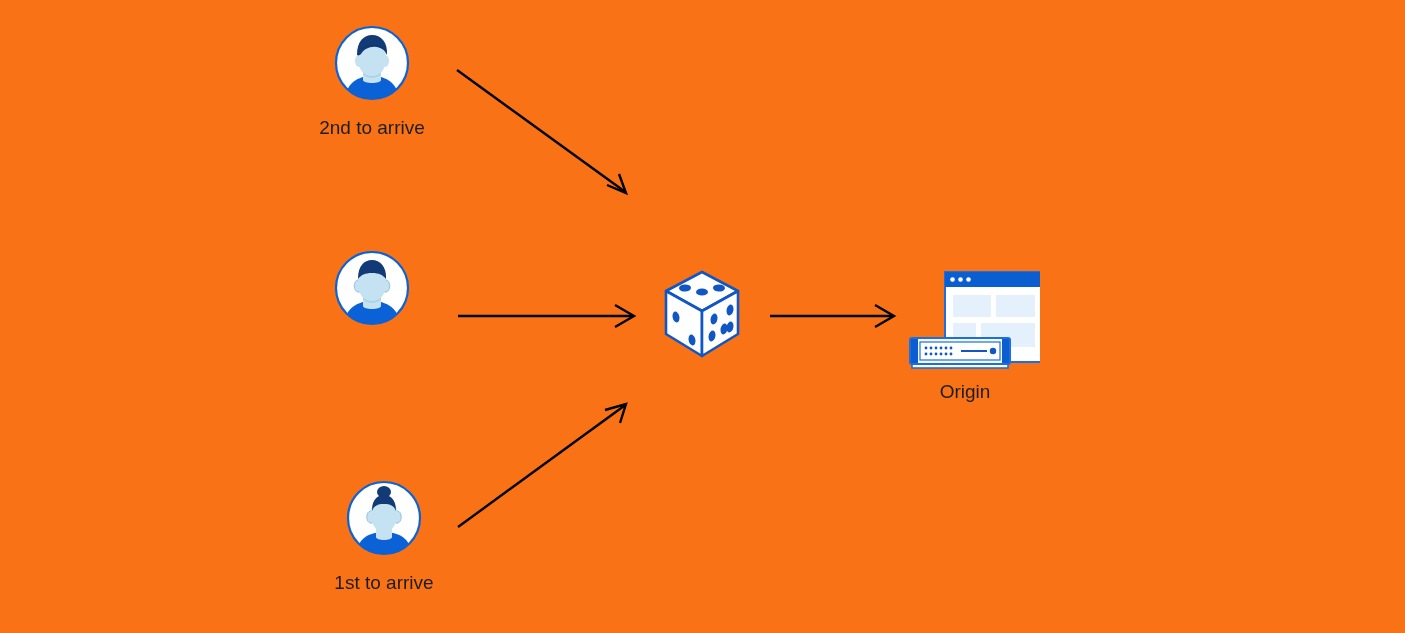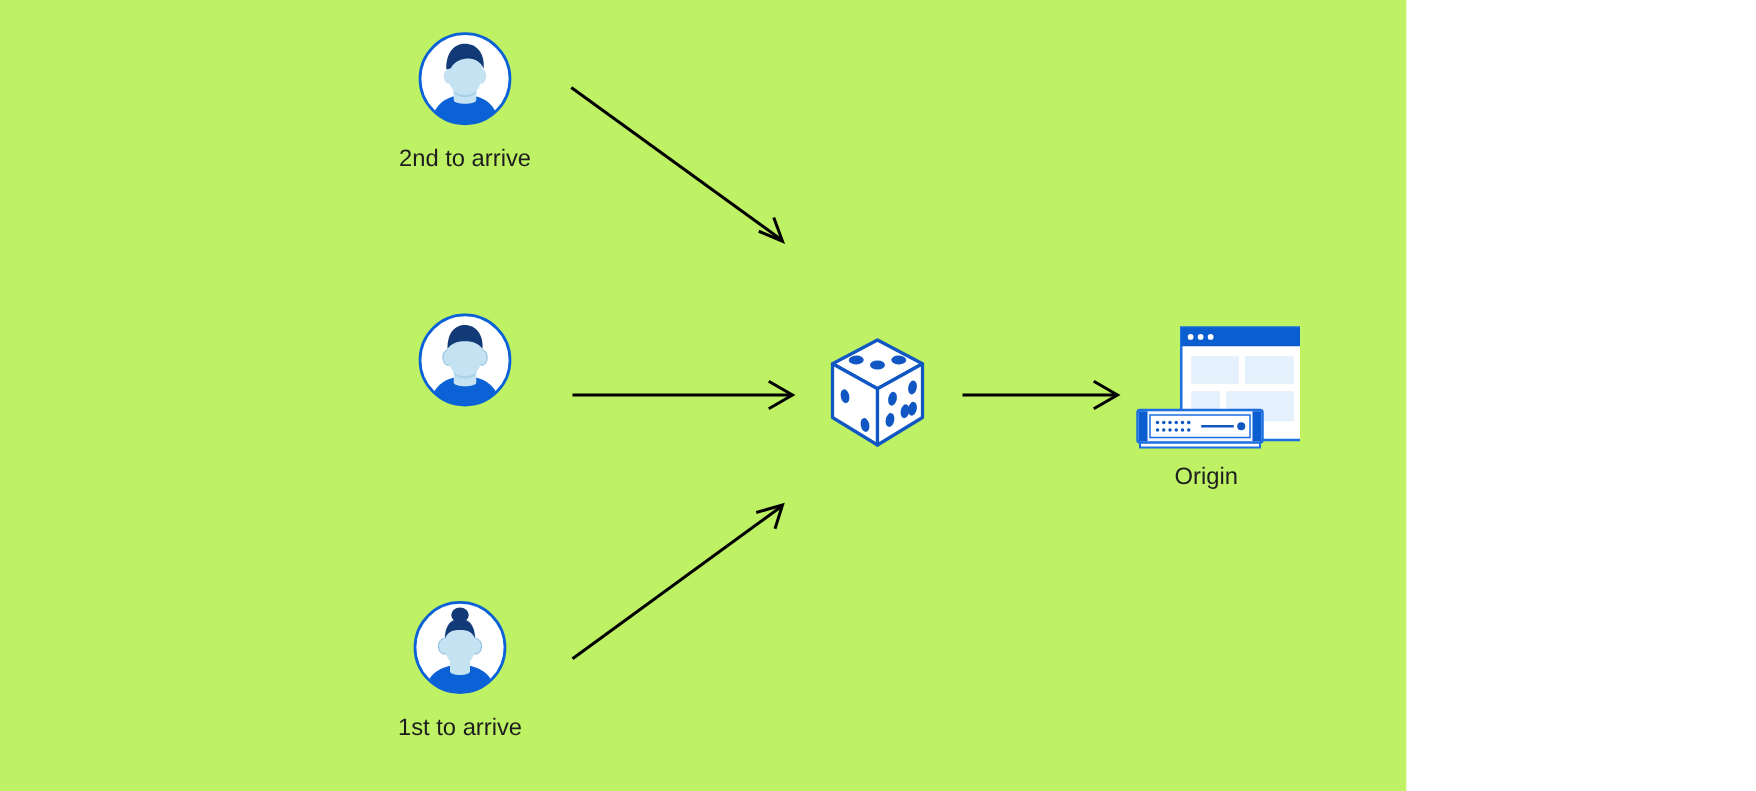--- a/index.html
+++ b/index.html
@@ -6,23 +6,23 @@
     margin: 0;
     padding: 0;
     background: #ffffff;
   }
   body {
     font-family: "Liberation Sans", sans-serif;
     -webkit-font-smoothing: antialiased;
   }
   #stage {
     position: relative;
-    width: 1125px;
+    width: 1405px;
     height: 633px;
-    background: #bef264;
+    background: #f97316;
     overflow: hidden;
   }
   .node {
     position: absolute;
   }
   .avatar-node {
     width: 160px;
     text-align: center;
   }
   .avatar-wrap {
@@ -136,21 +136,21 @@
           <path d="M30 50 C33 55 45 55 48 50 L48 46 L30 46 Z" fill="#a9d2e8"></path>
           <ellipse cx="25.5" cy="37" rx="4.2" ry="6.2" fill="#c5e2f2" stroke="#7fb8d8" stroke-width="0.8"></ellipse>
           <ellipse cx="52.5" cy="37" rx="4.2" ry="6.2" fill="#c5e2f2" stroke="#7fb8d8" stroke-width="0.8"></ellipse>
           <path d="M25 33 C25 20 33 14 39 14 C45 14 53 20 53 33 C53 45 48 52 39 52 C30 52 25 45 25 33 Z" fill="#c5e2f2"></path>
           <path d="M25 30 C25 17 31 11 39 11 C47 11 54 18 53 30 C50 26 46 24 39 24 C32 24 28 26 25 30 Z" fill="#123a77"></path>
         </g>
       </svg>
     </div>
   </div>
 
-  <div class="node avatar-node" style="left:288px; top:479px;">
+  <div class="node avatar-node" style="left:304px; top:479px;">
     <div class="avatar-wrap">
       <svg viewBox="0 0 78 78" width="78" height="78" xmlns="http://www.w3.org/2000/svg">
         <defs>
           <clipPath id="clipC">
               <circle cx="39" cy="39" r="36"></circle>
             </clipPath>
         </defs>
         <circle cx="39" cy="39" r="36" fill="#ffffff" stroke="#0b62d6" stroke-width="2.2"></circle>
         <g clip-path="url(#clipC)">
           <path d="M11 78 C11 60 24 53 39 53 C54 53 67 60 67 78 Z" fill="#0b62d6"></path>
@@ -190,21 +190,21 @@
           <ellipse cx="62" cy="55" rx="3.4" ry="5.6" transform="rotate(12 62 55)"></ellipse>
           <ellipse cx="78" cy="46" rx="3.4" ry="5.6" transform="rotate(12 78 46)"></ellipse>
           <ellipse cx="72" cy="65" rx="3.4" ry="5.6" transform="rotate(12 72 65)"></ellipse>
           <ellipse cx="60" cy="72" rx="3.4" ry="5.6" transform="rotate(12 60 72)"></ellipse>
           <ellipse cx="78" cy="63" rx="3.4" ry="5.6" transform="rotate(12 78 63)"></ellipse>
         </g>
       </svg>
     </div>
   </div>
 
-  <div class="node origin-node" style="left:875px; top:254px;">
+  <div class="node origin-node" style="left:875px; top:264px;">
     <div class="origin-art">
       <svg viewBox="0 0 150 108" width="150" height="108" xmlns="http://www.w3.org/2000/svg">
 
         <g>
           <rect x="55" y="8" width="97" height="90" fill="#ffffff" stroke="#1c6fe0" stroke-width="2"></rect>
           <rect x="55" y="8" width="97" height="15" fill="#0b5ed0"></rect>
           <circle cx="62.5" cy="15.5" r="2.3" fill="#ffffff"></circle>
           <circle cx="70.5" cy="15.5" r="2.3" fill="#ffffff"></circle>
           <circle cx="78.5" cy="15.5" r="2.3" fill="#ffffff"></circle>
           <rect x="63" y="31" width="38" height="22" fill="#e4f0fb"></rect>

